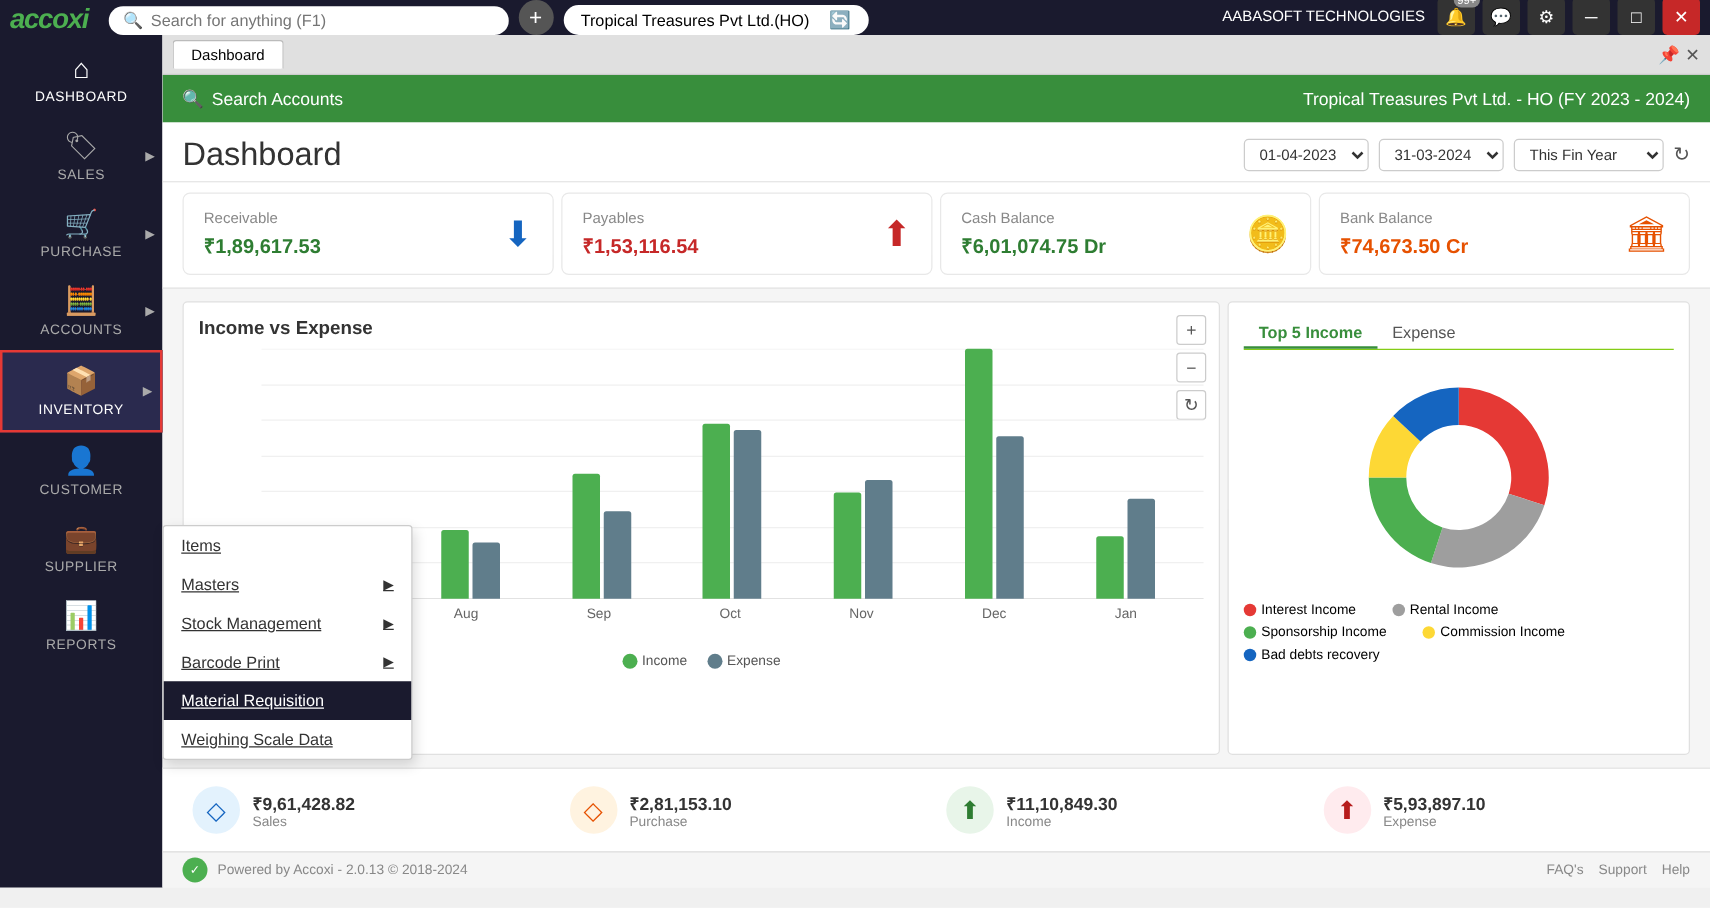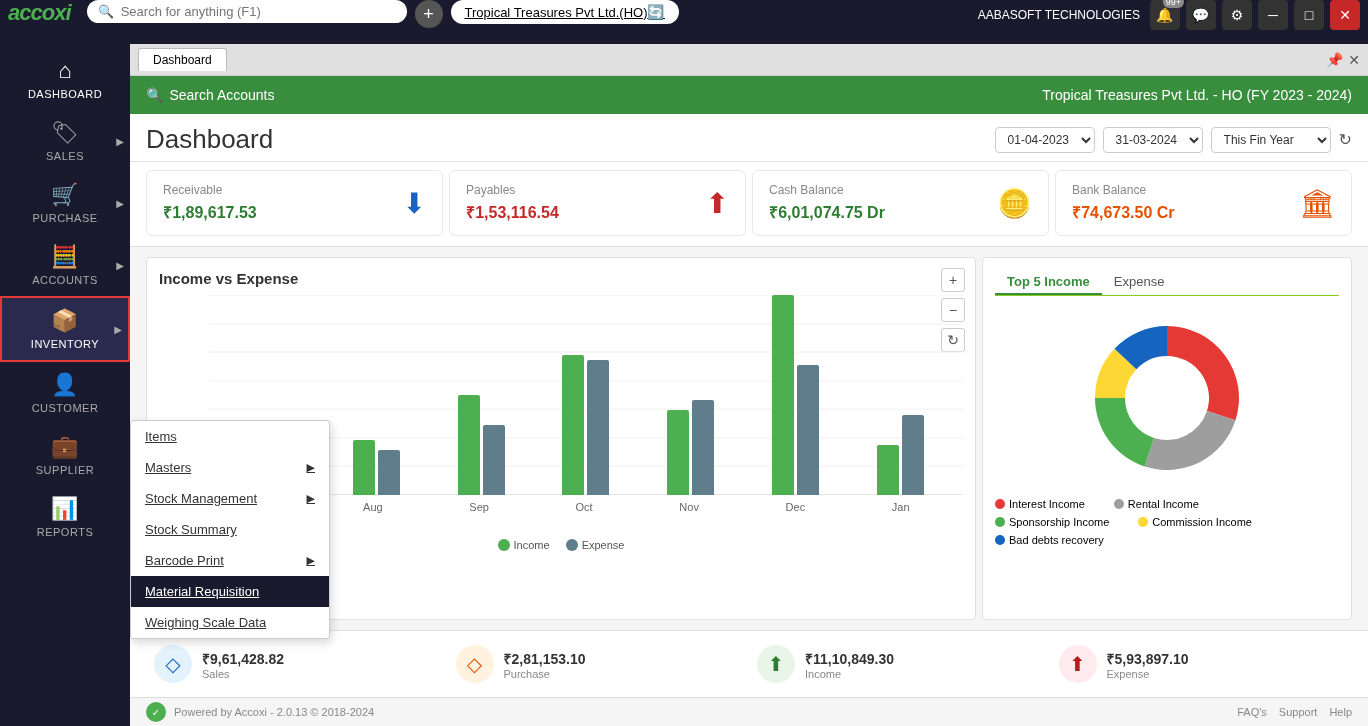--- a/index.html
+++ b/index.html
@@ -1,31 +1,31 @@
 <!DOCTYPE html>
 <html><head>
   <meta charset="utf-8">
   <style>
     * { box-sizing: border-box; margin: 0; padding: 0; font-family: 'Segoe UI', Arial, sans-serif; }
     body { background: #f0f0f0; width: 1368px; height: 726px; overflow: hidden; font-size: 13px; }
 
     
     #topbar {
-      display: flex; align-items: flex-start; background: #1a1a2e; height: 44px; padding: 0 8px; gap: 8px;
+      display: flex; align-items: flex-end; background: #1a1a2e; height: 28px; padding: 0 8px; gap: 8px;
     }
     #logo { color: #4caf50; font-size: 22px; font-weight: bold; font-style: italic; margin-right: 8px; letter-spacing: -1px; }
     #search-box {
       display: flex; align-items: center; background: white; border-radius: 20px; padding: 4px 12px; flex: 0 0 320px; gap: 6px;
     }
     #search-box input { border: none; outline: none; font-size: 13px; color: #555; width: 100%; }
     #add-btn {
       background: #555; border: none; border-radius: 50%; width: 28px; height: 28px; color: white; font-size: 18px; cursor: pointer; display: flex; align-items: center; justify-content: center;
     }
     #company-selector {
-      display: flex; align-items: center; background: white; border-radius: 20px; padding: 4px 14px; gap: 0; min-width: 220px; text-decoration: underline;
+      display: flex; align-items: center; background: white; border-radius: 20px; padding: 4px 14px; gap: 16px; min-width: 220px;
     }
     #refresh-icon { color: #888; cursor: pointer; font-size: 14px; }
     #topbar-right { margin-left: auto; display: flex; align-items: center; gap: 10px; }
     #company-user { color: white; font-size: 12px; }
     #topbar-icons { display: flex; gap: 6px; align-items: center; }
     .topbar-icon-btn { background: #333; border: none; border-radius: 4px; width: 30px; height: 30px; color: white; cursor: pointer; display: flex; align-items: center; justify-content: center; font-size: 14px; position: relative; }
     #notif-badge { position: absolute; top: -4px; right: -4px; background: #888; color: white; border-radius: 8px; font-size: 9px; padding: 1px 3px; }
 
     
     #main-layout { display: flex; height: calc(726px - 44px); }
@@ -424,23 +424,20 @@
     </div>
       <div class="menu-item">
         <span>Masters</span>
     <span class="menu-arrow">▶</span>
       </div>
       <div class="menu-item">
         <span>Stock Management</span>
     <span class="menu-arrow">▶</span>
       </div>
       <div class="menu-item">
-        <span>Stock Summary</span>
-    </div>
-      <div class="menu-item">
         <span>Barcode Print</span>
     <span class="menu-arrow">▶</span>
       </div>
       <div class="menu-item selected">
         <span>Material Requisition</span>
     </div>
       <div class="menu-item">
         <span>Weighing Scale Data</span>
     </div>
     </div>

